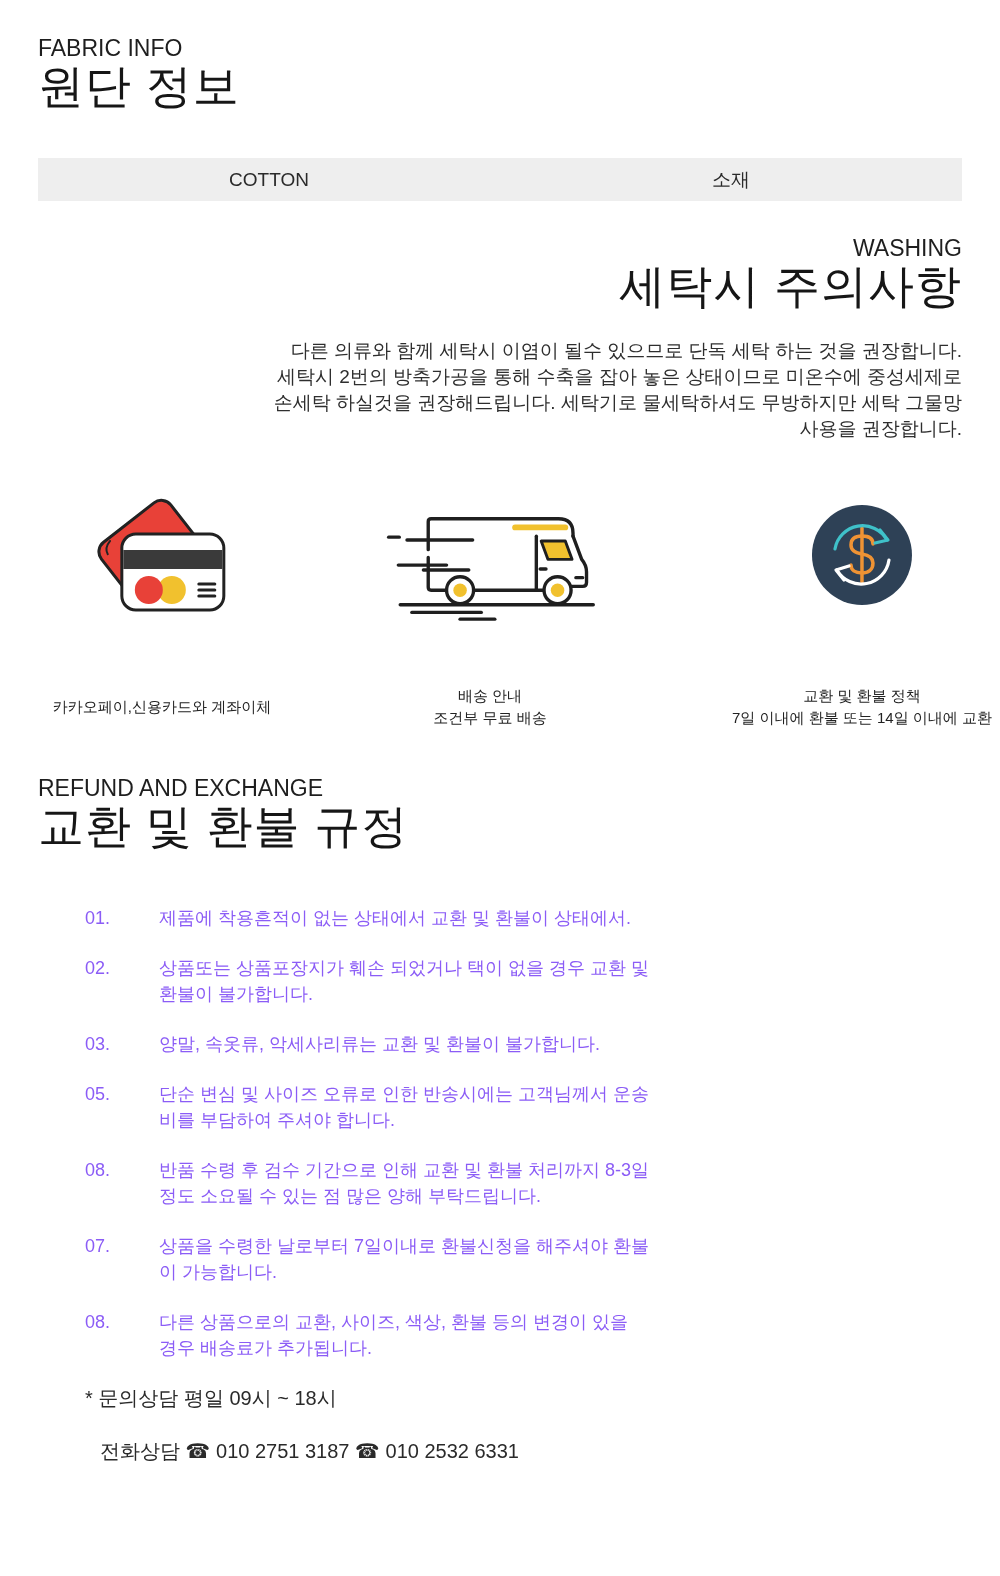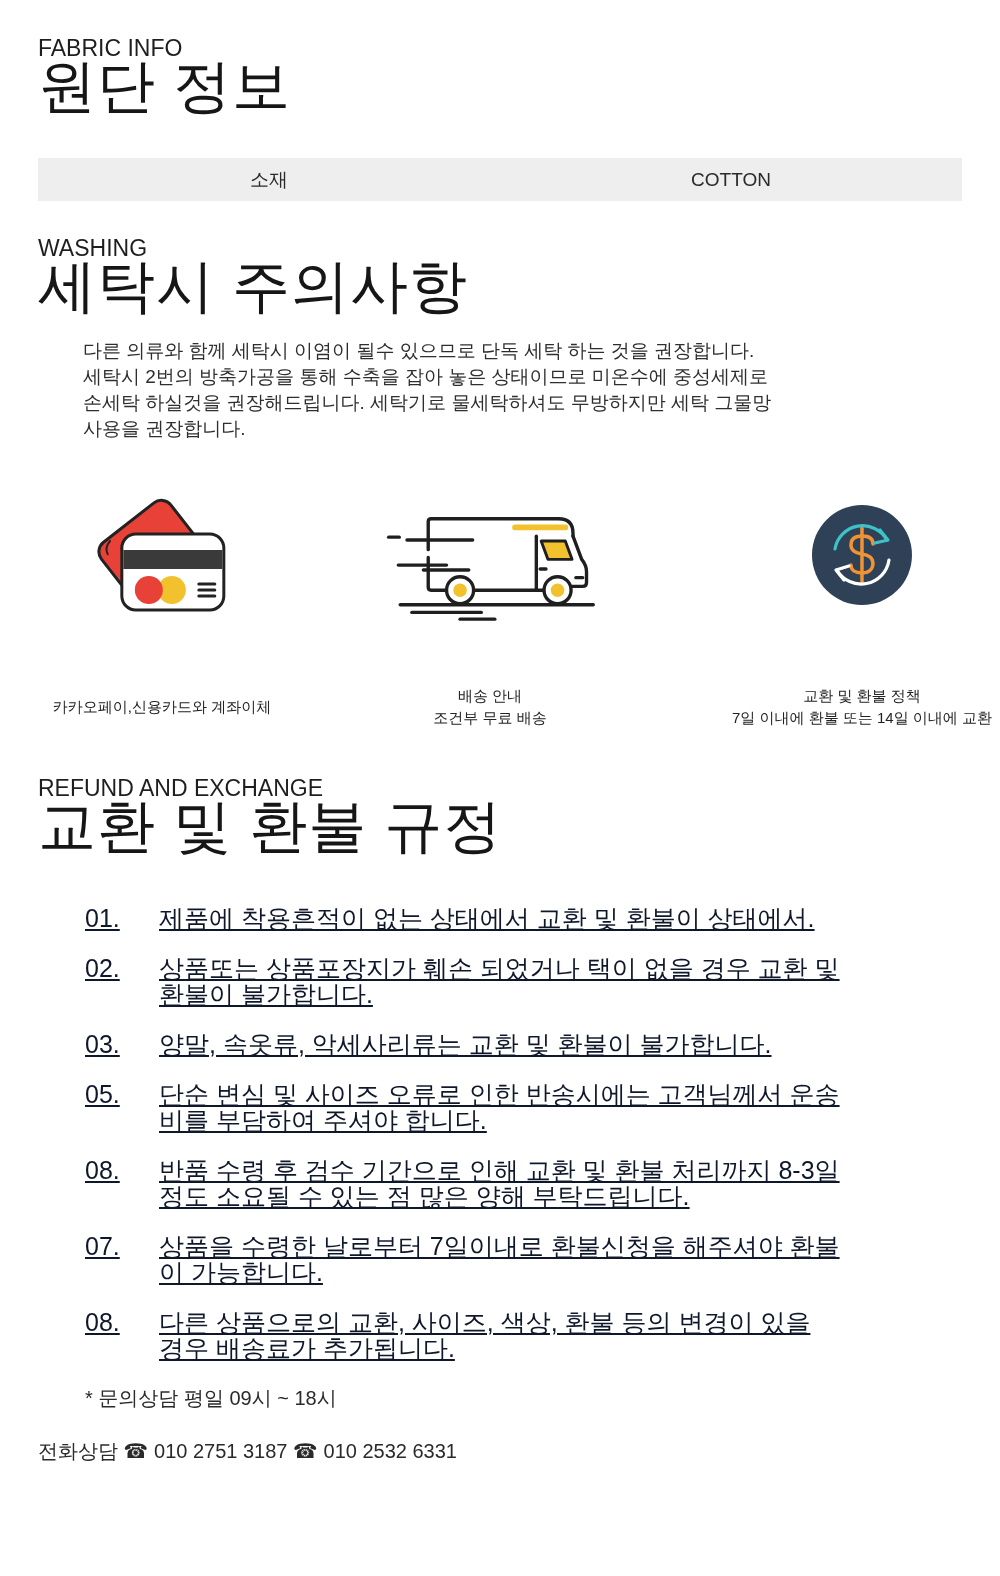--- a/index.html
+++ b/index.html
@@ -5,63 +5,63 @@
   * { box-sizing: border-box; margin: 0; padding: 0; }
   html, body { background: #ffffff; }
   body {
     width: 1000px; height: 1576px; overflow: hidden;
     font-family: "Liberation Sans", "DejaVu Sans", sans-serif;
     color: #2d2d2d;
   }
   .page { padding: 36px 38px 0 38px; position: relative; }
 
   .eyebrow { font-size: 23px; line-height: 24px; color: #1e1e1e; font-weight: 400; }
-  .big-title { font-size: 58px; line-height: 52px; color: #161616; font-weight: 400; letter-spacing: 1px; }
+  .big-title { font-size: 46px; line-height: 52px; color: #161616; font-weight: 400; letter-spacing: 1px; }
 
   .spec-bar { margin-top: 46px; height: 43px; background: #eeeeee; display: flex; }
   .spec-cell { flex: 1; display: flex; align-items: center; justify-content: center;
                font-size: 19px; color: #2a2a2a; }
 
-  .sec-washing { margin-top: 35px; }
+  .sec-washing { margin-top: 35px; text-align: right; }
   .body-par {
     margin: 26px 0 0 45px; font-size: 19px; line-height: 26px;
     white-space: pre-line; color: #2e2e2e;
   }
 
   .features { position: relative; margin-top: 40px; height: 247px; }
   .feature { position: absolute; top: 0; transform: translateX(-50%); }
   .f1 { left: 124px; } .f2 { left: 452px; } .f3 { left: 824px; }
   .feature-icon { height: 145px; display: flex; align-items: center; justify-content: center; }
   .feature-caption {
     margin-top: 58px; height: 44px; display: flex; align-items: center; justify-content: center;
     font-size: 15px; line-height: 22px; white-space: pre; text-align: center; color: #222222;
   }
 
   .sec-refund { margin-top: 47px; }
   .rules { list-style: none; margin-top: 53px; padding-left: 47px; }
-  .rule { display: flex; margin-bottom: 24px; font-size: 25px; line-height: 26px; color: #0f172a; text-decoration: underline; }
+  .rule { display: flex; margin-bottom: 24px; font-size: 18px; line-height: 26px; color: #8b5cf6; }
   .rule-no { width: 74px; flex: none; }
   .rule-text { white-space: pre-line; }
 
   .note-hours { margin-left: 47px; font-size: 20px; line-height: 27px; color: #2a2a2a; }
-  .note-phone { margin-top: 26px; font-size: 20px; line-height: 27px; color: #2a2a2a; }
+  .note-phone { margin-top: 26px; margin-left: 62px; font-size: 20px; line-height: 27px; color: #2a2a2a; }
 </style>
 </head>
 <body>
 
 <div class="page">
 
   <header>
     <div class="eyebrow">FABRIC INFO</div>
     <div class="big-title">원단 정보</div>
   </header>
 
   <div class="spec-bar">
+    <div class="spec-cell">COTTON</div>
     <div class="spec-cell">소재</div>
-    <div class="spec-cell">COTTON</div>
   </div>
 
   <section class="sec-washing">
     <div class="eyebrow">WASHING</div>
     <div class="big-title">세탁시 주의사항</div>
     <p class="body-par">다른 의류와 함께 세탁시 이염이 될수 있으므로 단독 세탁 하는 것을 권장합니다.
 세탁시 2번의 방축가공을 통해 수축을 잡아 놓은 상태이므로 미온수에 중성세제로
 손세탁 하실것을 권장해드립니다. 세탁기로 물세탁하셔도 무방하지만 세탁 그물망
 사용을 권장합니다.</p>
   </section>

